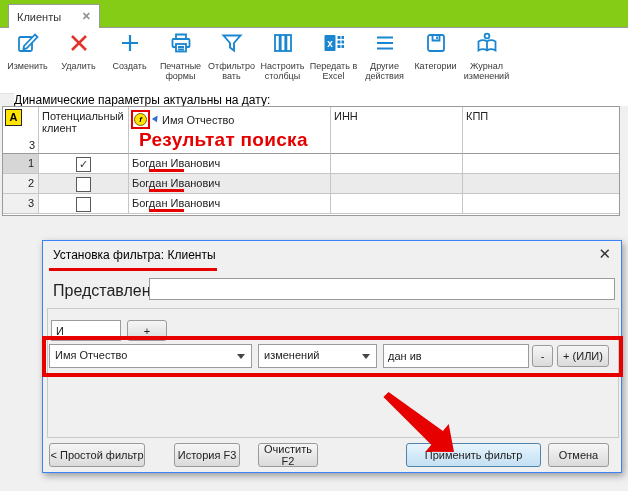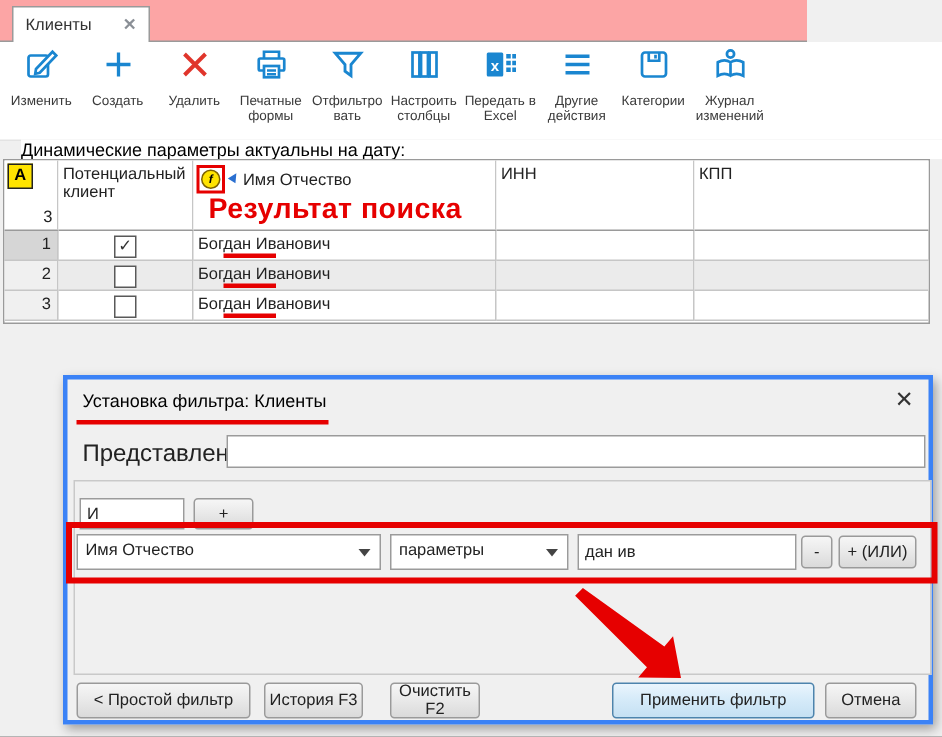--- a/index.html
+++ b/index.html
@@ -1,19 +1,19 @@
 <!DOCTYPE html>
 <html><head>
 <meta charset="utf-8">
 <style>
   html,body{margin:0;padding:0;background:#888;}
   .screen{position:relative;width:628px;height:491px;background:#f0f0f0;overflow:hidden;
           font-family:"Liberation Sans",sans-serif;color:#222;}
   
-  .tabbar{position:absolute;left:0;top:0;width:538px;height:27px;background:#fca5a5;
+  .tabbar{position:absolute;left:0;top:0;width:628px;height:27px;background:#84cc16;
           border-bottom:1px solid #9a9a9a;}
   .tab{position:absolute;left:8px;top:4px;width:92px;height:24px;background:#fff;
        border:1px solid #9a9a9a;border-bottom:none;display:flex;align-items:center;
        justify-content:space-between;padding:0 8px;box-sizing:border-box;z-index:2;}
   .tab-label{font-size:11px;color:#333;}
   .tab-close{font-size:11px;font-weight:bold;color:#8a8f96;cursor:default;}
   
   .toolbar{position:absolute;left:0;top:28px;width:628px;height:66px;background:#fff;
            border-bottom:1px solid #e3e3e3;display:flex;padding-left:2px;box-sizing:border-box;}
   .tb-item{width:51px;height:64px;display:flex;flex-direction:column;align-items:center;
@@ -45,22 +45,22 @@
   .sort-arrow{width:0;height:0;border-left:3px solid transparent;border-right:3px solid transparent;
               border-bottom:6px solid #2a6fd0;transform:rotate(32deg);margin-top:-4px;}
   .hpad{padding:3px 0 0 3px;}
   .result-note{position:absolute;left:136px;top:22px;font-size:19px;font-weight:bold;
                color:#e60000;white-space:nowrap;z-index:3;letter-spacing:.3px;}
   .ckbox{width:13px;height:13px;border:1px solid #595959;background:#fff;margin:3px auto 0 auto;
          font-size:11px;line-height:12px;text-align:center;color:#333;}
   .namecell{padding:3px 0 0 3px;white-space:nowrap;}
   .match{border-bottom:3px solid #e60000;padding-bottom:0px;}
   
-  .dialog{position:absolute;left:42px;top:250px;width:580px;height:233px;background:#f0f0f0;
-          border:3px solid #3b82f6;box-shadow:2px 3px 7px rgba(0,0,0,.35);box-sizing:border-box;}
+  .dialog{position:absolute;left:42px;top:240px;width:580px;height:233px;background:#f0f0f0;
+          border:1px solid #3b82f6;box-shadow:2px 3px 7px rgba(0,0,0,.35);box-sizing:border-box;}
   .dlg-title{position:absolute;left:10px;top:7px;font-size:12px;color:#000;}
   .dlg-title-underline{position:absolute;left:6px;top:27px;width:168px;height:3px;background:#e60000;}
   .dlg-close{position:absolute;right:10px;top:4px;font-size:15px;color:#333;cursor:default;}
   .dlg-label{position:absolute;font-size:16px;color:#222;}
   .tinput{position:absolute;border:1px solid #9b9b9b;background:#fff;font-size:11px;
           font-family:"Liberation Sans",sans-serif;padding:0 4px;box-sizing:border-box;color:#222;}
   .groupbox{position:absolute;left:4px;top:67px;width:572px;height:130px;border:1px solid #c9c9c9;
             box-sizing:border-box;background:#f0f0f0;}
   .combo{position:absolute;border:1px solid #9b9b9b;background:#fff;font-size:11px;color:#222;
          padding:4px 18px 0 5px;box-sizing:border-box;cursor:default;}
@@ -91,30 +91,30 @@
 
   <div class="toolbar">
     <div class="tb-item">
       <span><svg viewBox="0 0 24 24" fill="none" stroke="#1a86d0" stroke-width="1.8">
             <rect x="3" y="6" width="13" height="14" rx="1.5"></rect>
             <path d="M8 15 L19 3.5 L21.5 6 L10.5 17.5 L7.5 18.2 Z" fill="#fff"></path>
           </svg></span>
       <span class="tb-label">Изменить</span>
     </div>
     <div class="tb-item">
+      <span><svg viewBox="0 0 24 24" fill="none" stroke="#e0352b" stroke-width="2.6">
+            <path d="M5 5 L19 19 M19 5 L5 19"></path>
+          </svg></span>
+      <span class="tb-label">Удалить</span>
+    </div>
+    <div class="tb-item">
       <span><svg viewBox="0 0 24 24" fill="none" stroke="#1a86d0" stroke-width="2.2">
             <path d="M12 4 V20 M4 12 H20"></path>
           </svg></span>
       <span class="tb-label">Создать</span>
-    </div>
-    <div class="tb-item">
-      <span><svg viewBox="0 0 24 24" fill="none" stroke="#e0352b" stroke-width="2.6">
-            <path d="M5 5 L19 19 M19 5 L5 19"></path>
-          </svg></span>
-      <span class="tb-label">Удалить</span>
     </div>
     <div class="tb-item">
       <span><svg viewBox="0 0 24 24" fill="none" stroke="#1a86d0" stroke-width="1.8">
             <path d="M7 8 V3.5 H17 V8"></path>
             <rect x="3.5" y="8" width="17" height="8" rx="1"></rect>
             <rect x="7" y="13" width="10" height="7.5" fill="#fff"></rect>
             <path d="M9 16 h6 M9 18.5 h6"></path>
           </svg></span>
       <span class="tb-label">Печатные формы</span>
     </div>
@@ -238,29 +238,29 @@
 
     <div class="groupbox"></div>
 
     <input class="tinput" style="left: 8px; top: 79px; width: 70px; height: 21px;" value="И">
     <div class="btn flex-center" style="left:84px;top:79px;width:40px;height:21px;">+</div>
 
     <div class="combo" style="left:6px;top:103px;width:203px;height:24px;">
       <span>Имя Отчество</span>
     </div>
     <div class="combo" style="left:215px;top:103px;width:119px;height:24px;">
-      <span>параметры</span>
+      <span>изменений</span>
     </div>
     <input class="tinput" style="left: 340px; top: 103px; width: 146px; height: 24px;" value="дан ив">
     <div class="btn flex-center" style="left:489px;top:104px;width:21px;height:22px;">-</div>
     <div class="btn flex-center" style="left:514px;top:104px;width:52px;height:22px;">+ (ИЛИ)</div>
 
     <div class="red-rect"></div>
 
-    <div class="btn flex-center" style="left:6px;top:202px;width:116px;height:24px;">&lt; Простой фильтр</div>
+    <div class="btn flex-center" style="left:6px;top:202px;width:96px;height:24px;">&lt; Простой фильтр</div>
     <div class="btn flex-center" style="left:131px;top:202px;width:66px;height:24px;">История F3</div>
     <div class="btn flex-center" style="left:215px;top:202px;width:60px;height:24px;">Очистить F2</div>
     <div class="btn btn-apply flex-center" style="left:363px;top:202px;width:135px;height:24px;">Применить фильтр</div>
     <div class="btn flex-center" style="left:505px;top:202px;width:61px;height:24px;">Отмена</div>
   </div>
 
   <svg class="arrow-svg" width="100" height="64" viewBox="0 0 100 64">
     <polygon points="22.6,0 76.9,39 82.7,32.1 88,60 59.5,59.7 65.3,52.8 17.4,5.1" fill="#e60000"></polygon>
   </svg>
 

